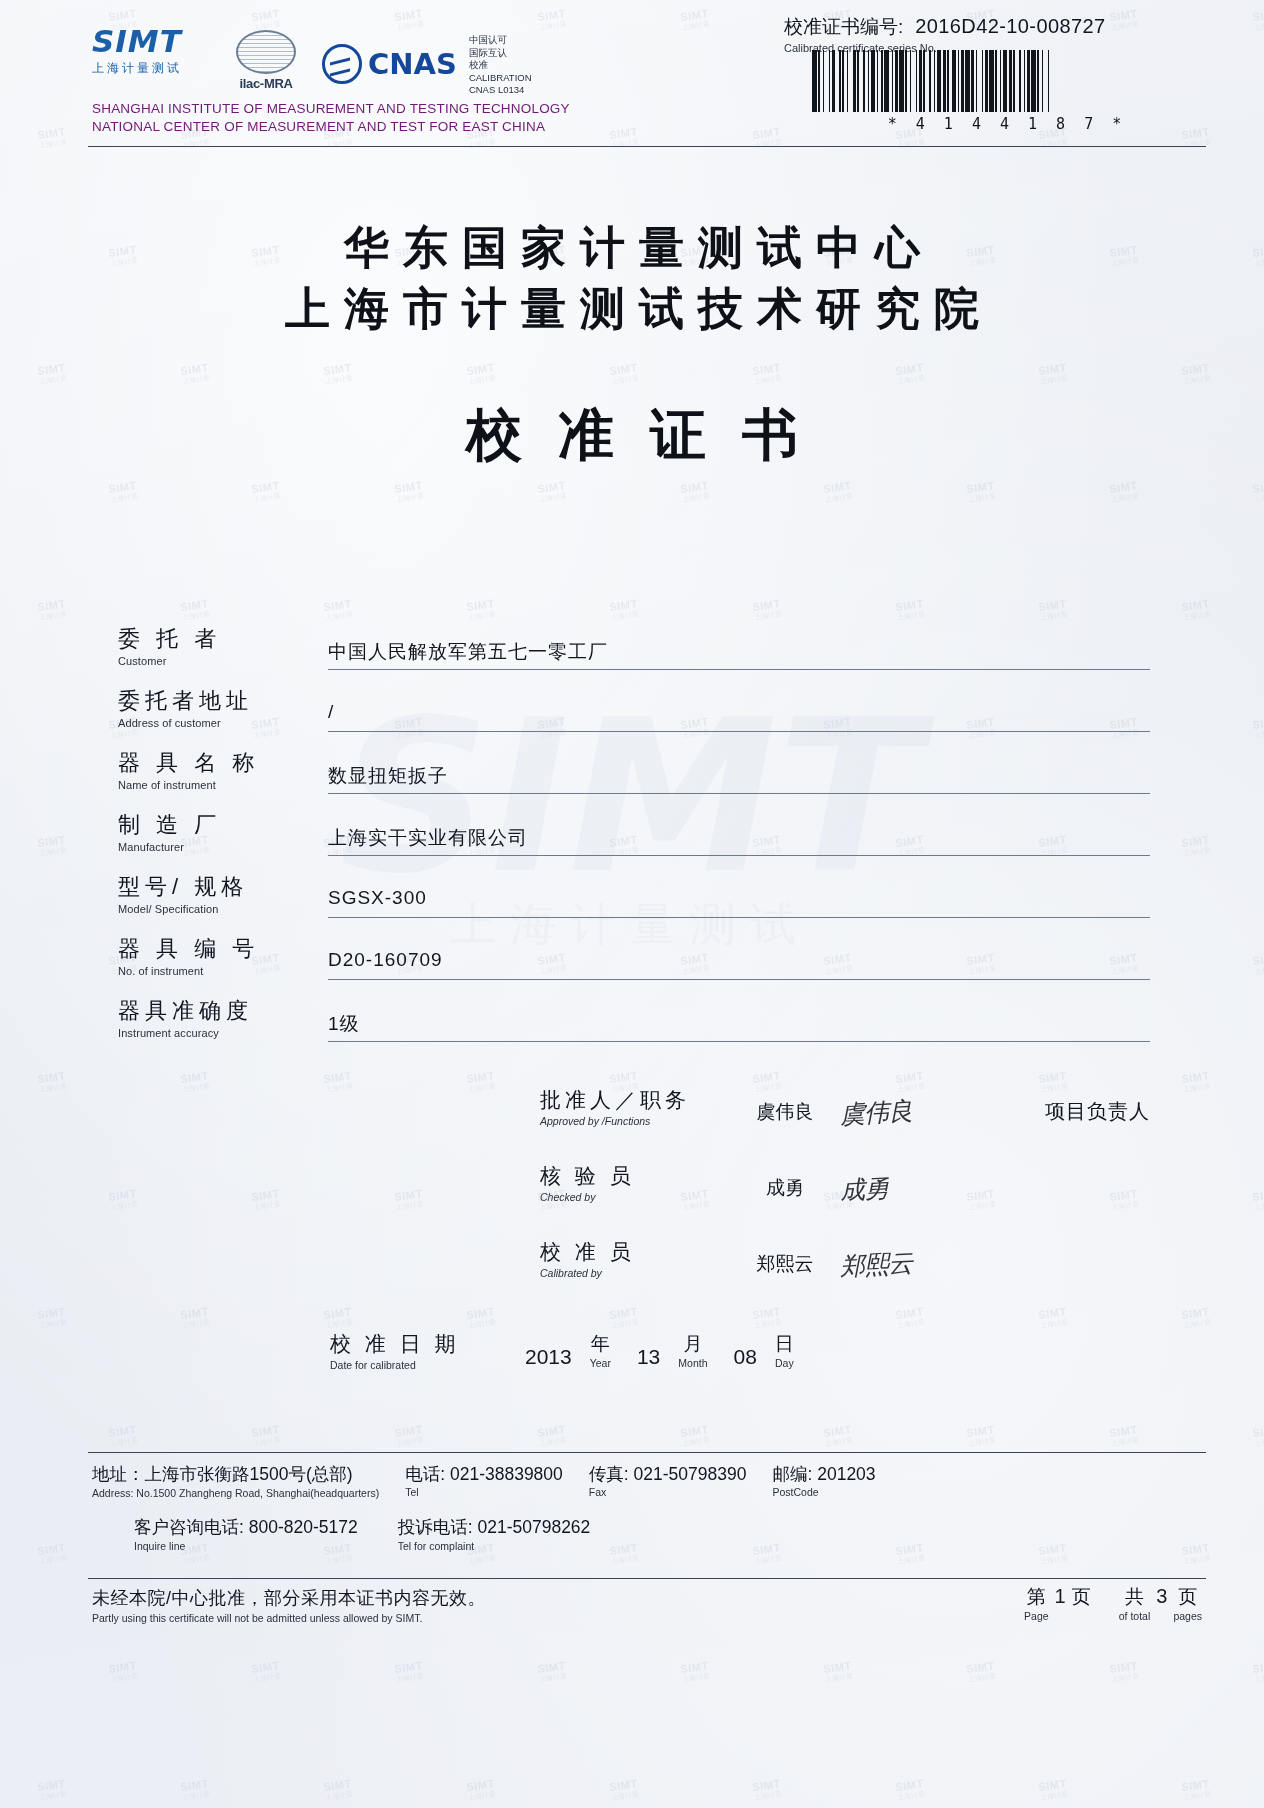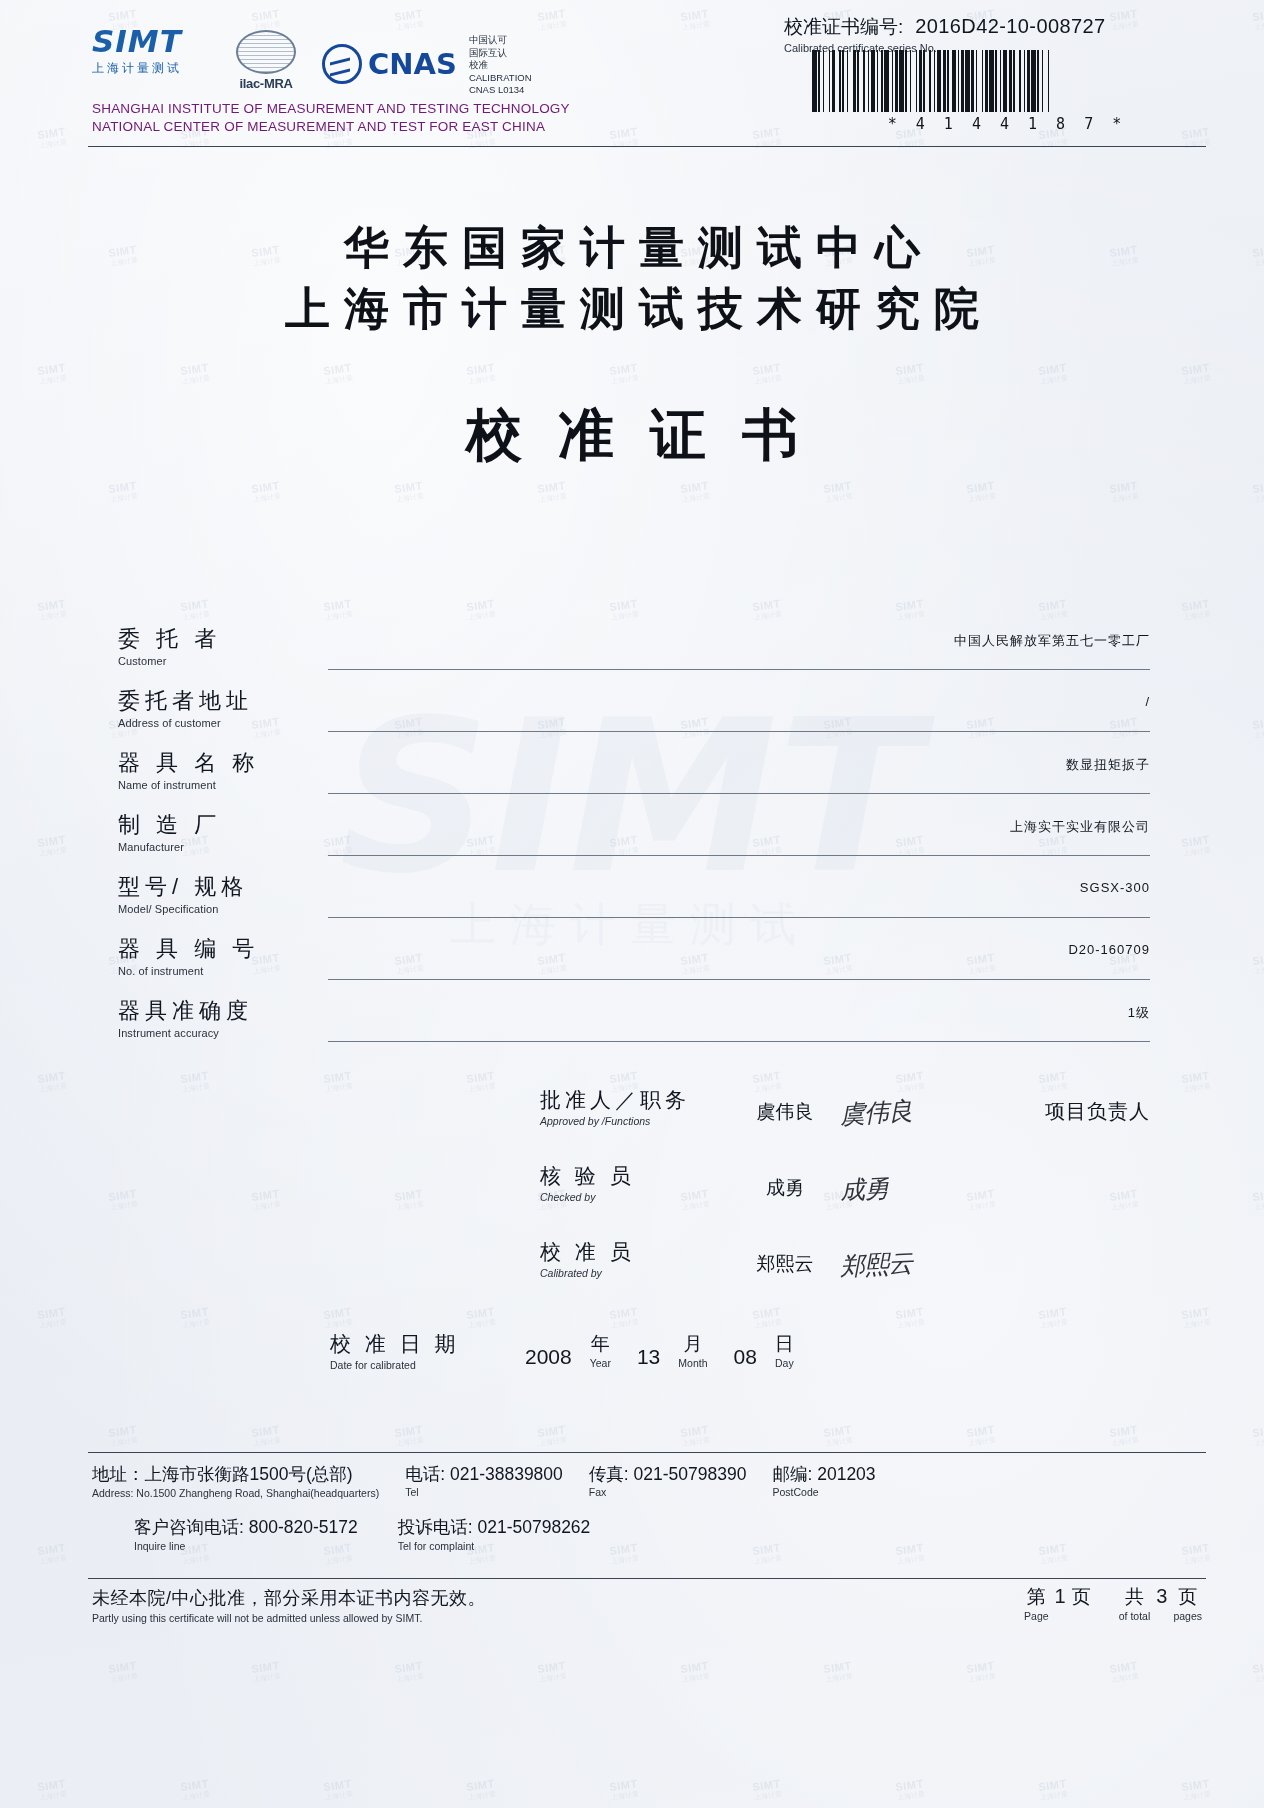--- a/index.html
+++ b/index.html
@@ -250,24 +250,23 @@
   }
   .info-label .en {
     font-size: 11px;
     color: #2a313c;
     margin-top: 1px;
     letter-spacing: .1px;
   }
   .info-value {
     flex: 1 1 auto;
     border-bottom: 1px solid #6f7a89;
-    text-align: right;
-    font-size: 13px;
+    text-align: left;
+    font-size: 19px;
     color: #11161f;
-    padding-bottom: 7px;
     letter-spacing: 1px;
     min-height: 30px;
   }
 
   
   #sign-block {
     position: absolute;
     left: 540px;
     top: 1055px;
     width: 610px;
@@ -793,21 +792,21 @@
       <div class="sign-script">郑熙云</div>
       <div class="sign-role"></div>
     </div>
   </div>
 
   <div id="date-row">
     <div class="d-label">
       <div class="cn">校 准 日 期</div>
       <div class="en">Date for calibrated</div>
     </div>
-    <div class="d-val">2008</div>
+    <div class="d-val">2013</div>
     <div class="d-unit">
       <div class="cn">年</div>
       <div class="en">Year</div>
     </div>
     <div class="d-val">13</div>
     <div class="d-unit">
       <div class="cn">月</div>
       <div class="en">Month</div>
     </div>
     <div class="d-val">08</div>

